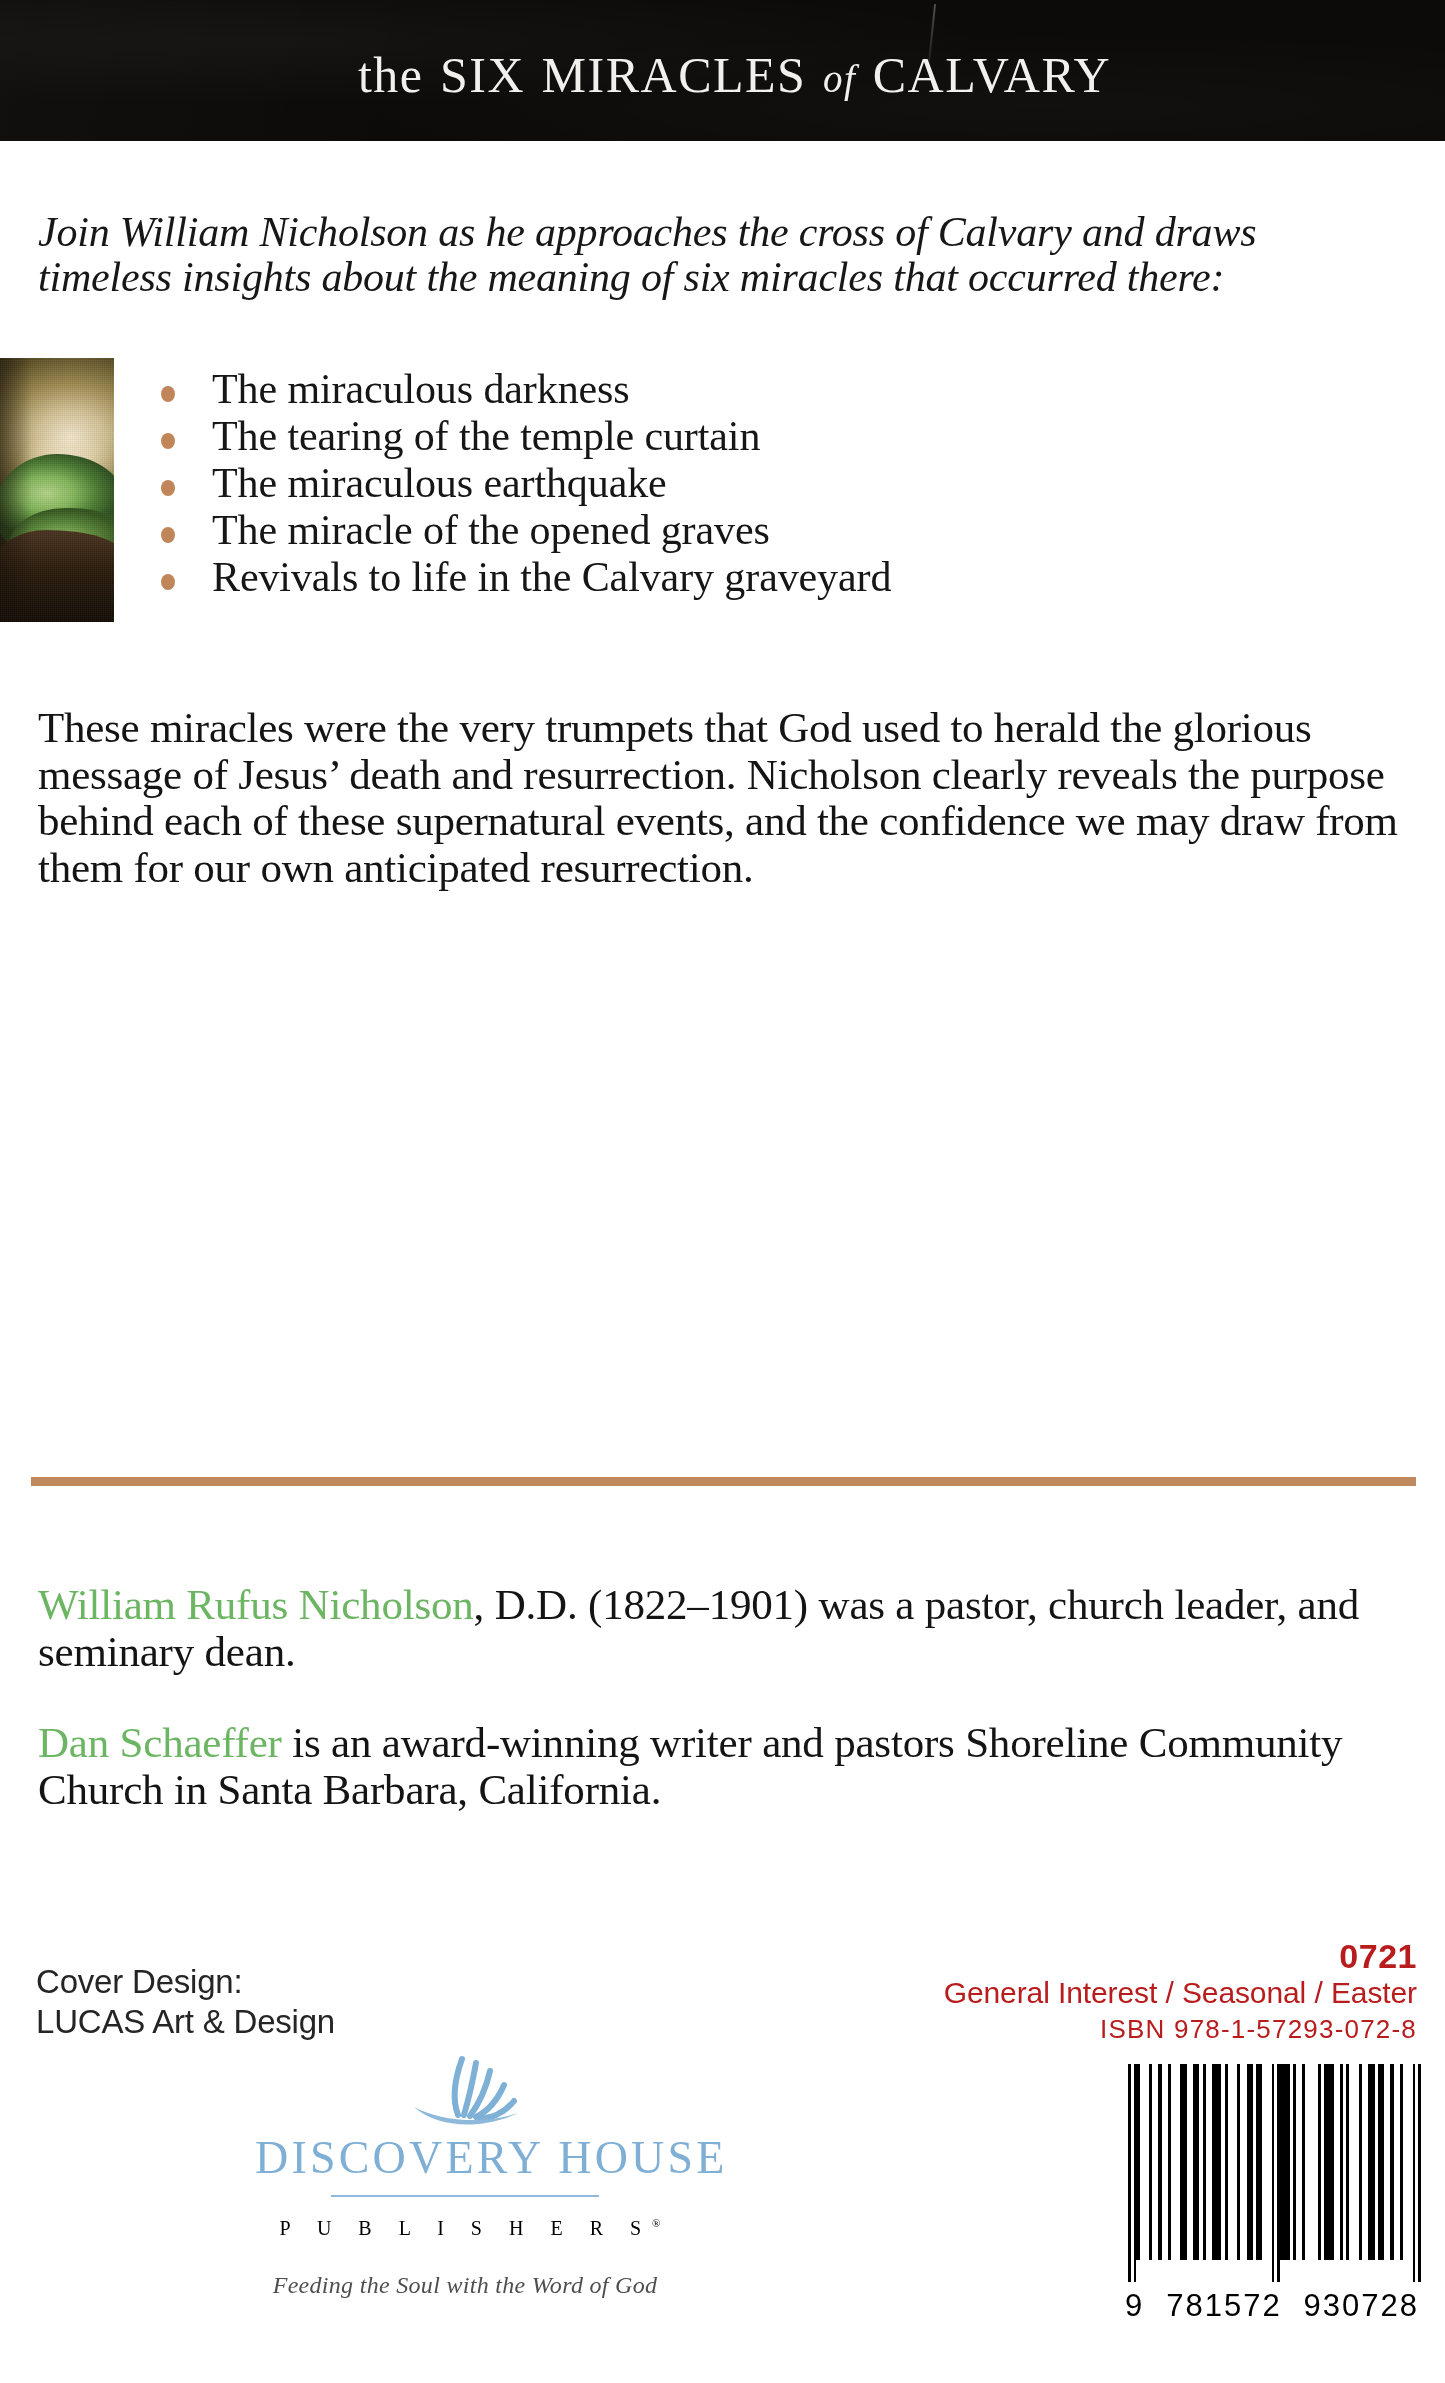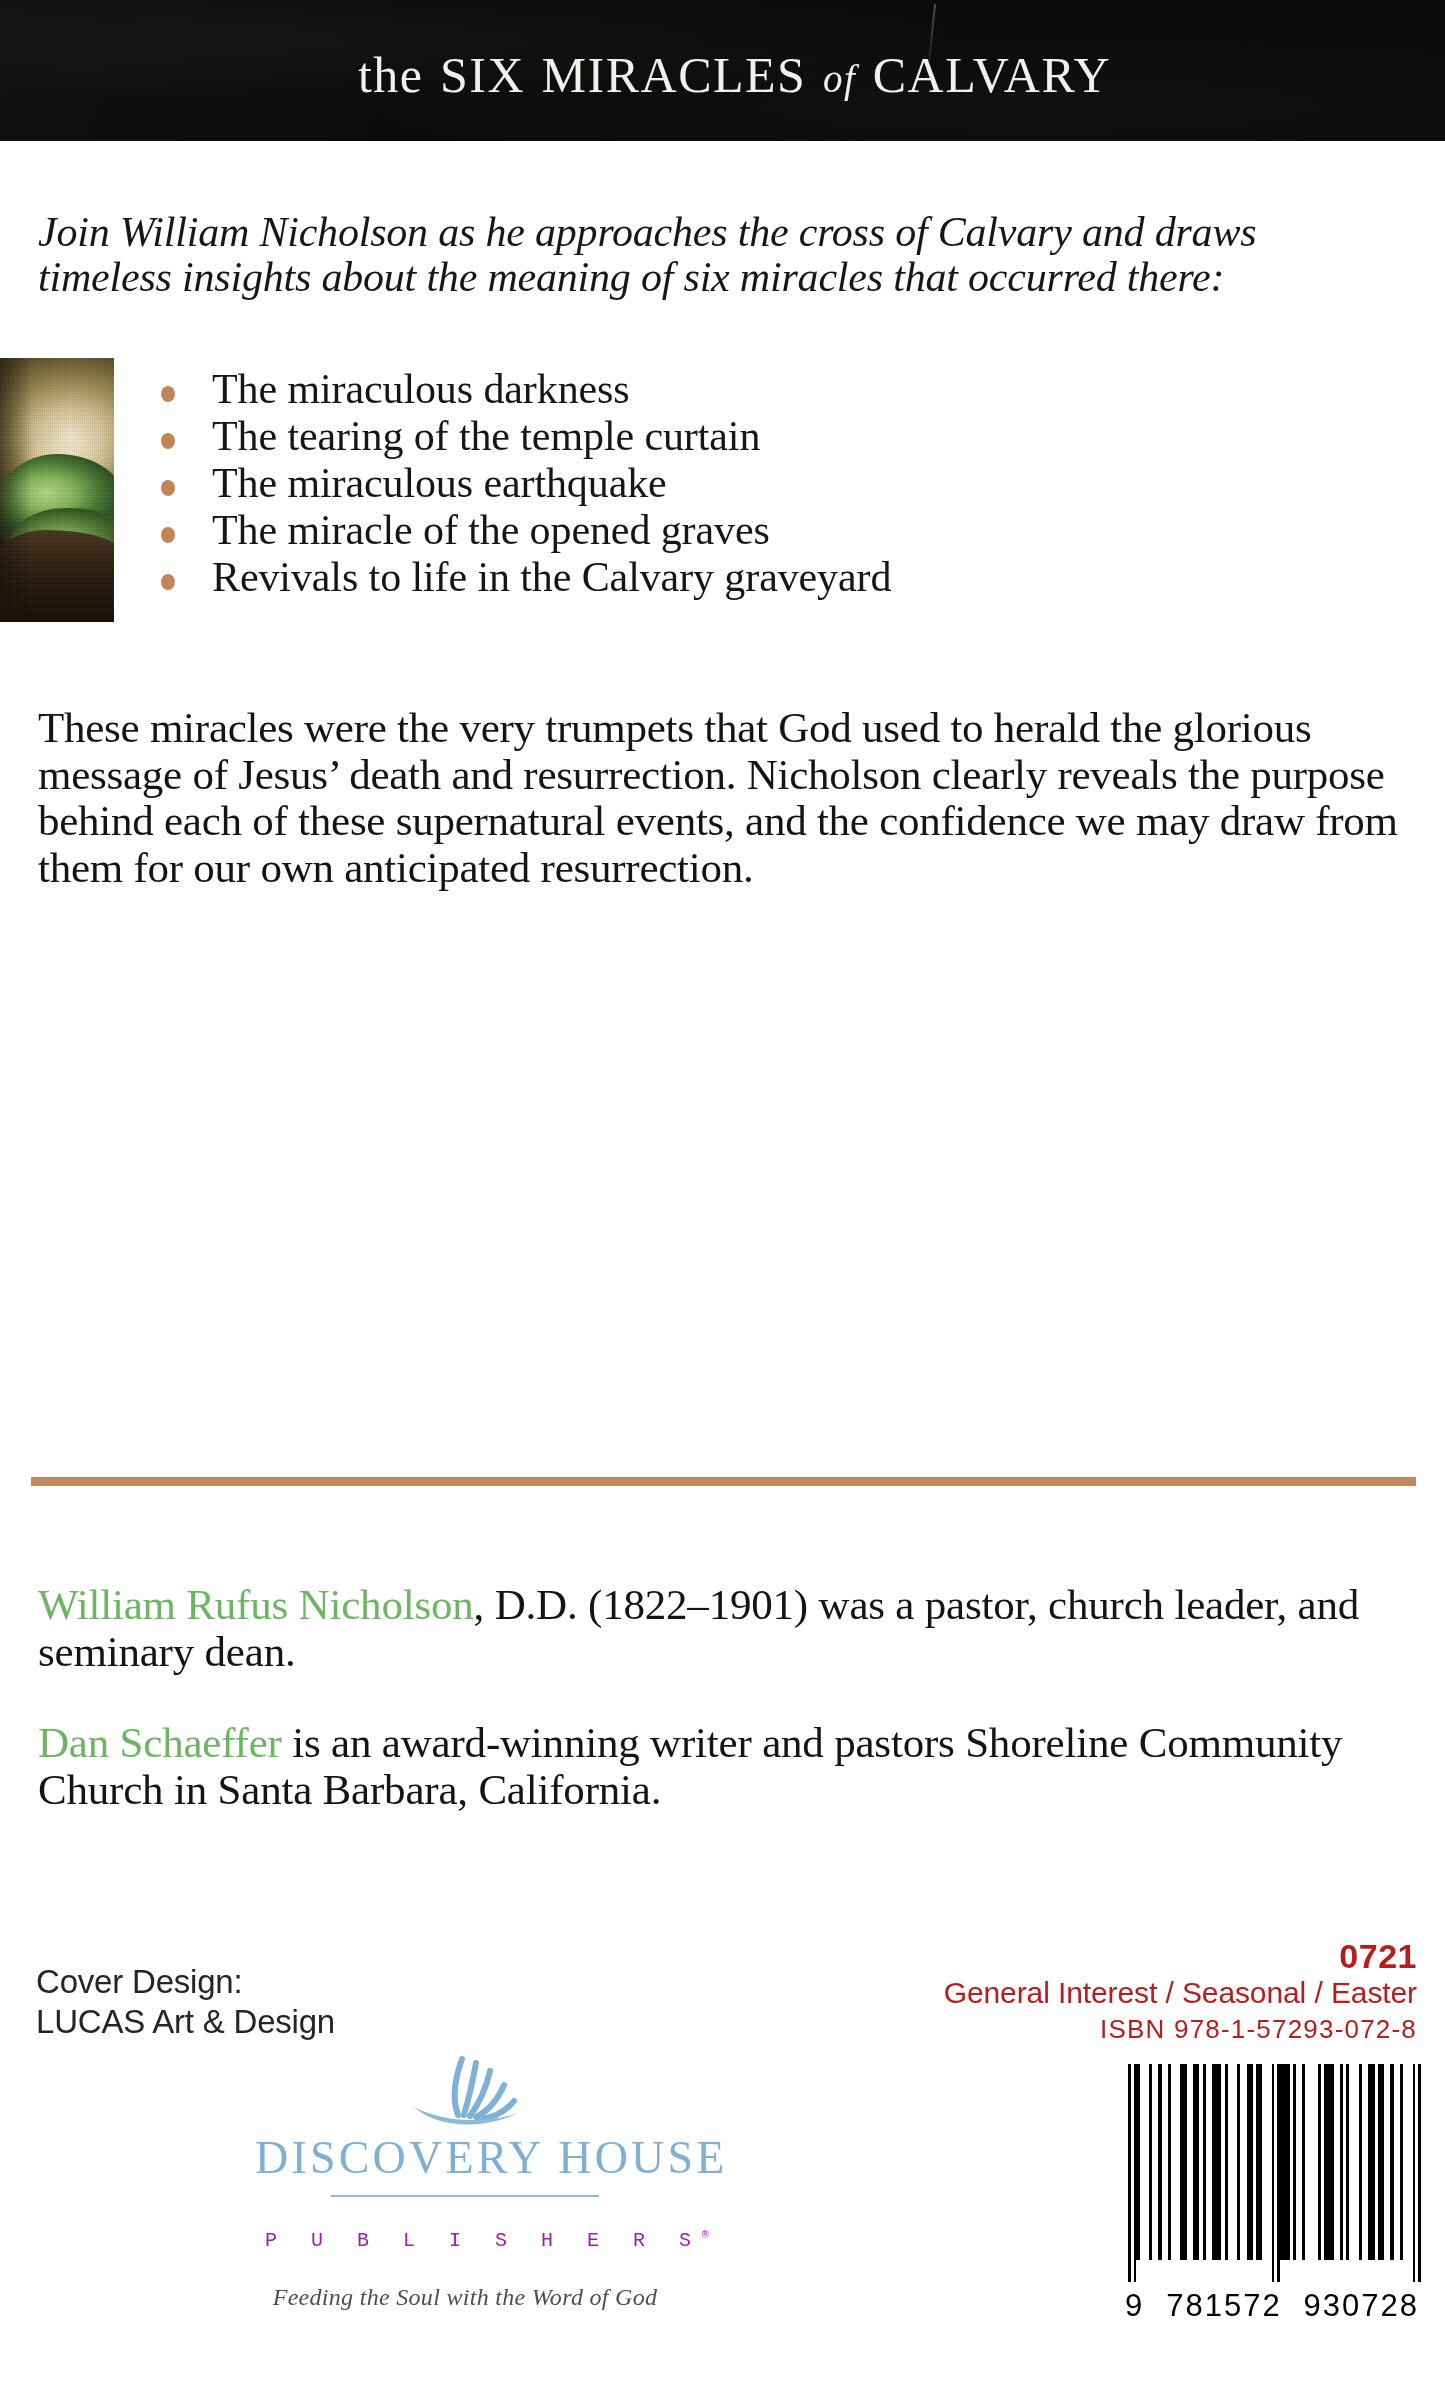--- a/index.html
+++ b/index.html
@@ -292,25 +292,25 @@
     line-height: 1;
   }
   .logo-name .big { font-size: 46px; }
   .logo-divider {
     width: 268px;
     height: 2px;
     margin: 14px auto 0 auto;
     background: #8fb9da;
   }
   .logo-sub {
-    margin-top: 32px;
-    font-family: Liberation Mono, monospace;
+    margin-top: 20px;
+    font-family: Liberation Serif, serif;
     font-size: 20px;
     letter-spacing: 11px;
-    color: #a21caf;
+    color: #000000;
     white-space: nowrap;
     padding-left: 10px;
   }
   .logo-sub sup { font-size: 11px; letter-spacing: 0; }
   .logo-tagline {
     margin-top: 32px;
     font-family: "Liberation Serif", serif;
     font-style: italic;
     font-size: 24px;
     color: #4e4e4e;

